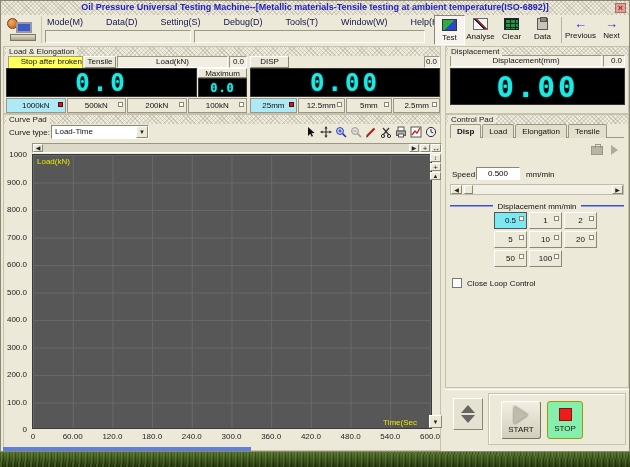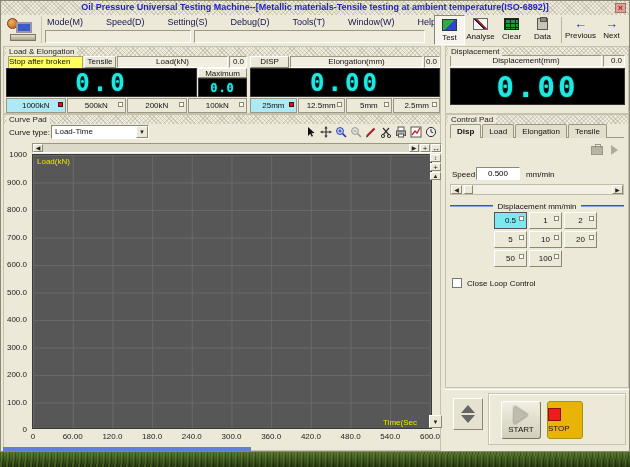--- a/index.html
+++ b/index.html
@@ -60,21 +60,21 @@
   .group-label{ position:absolute; left:2px; top:0; font-size:8px; color:#222; background:#ece9d8; padding:0 3px; white-space:nowrap; z-index:2; }
 
   .g-load{ left:2px; top:45px; width:438px; height:68px; }
   .g-disp{ left:444px; top:45px; width:184px; height:68px; }
   .g-curve{ left:2px; top:113px; width:438px; height:337px; }
   .g-ctrl{ left:444px; top:113px; width:184px; height:274px; }
 
   .hdr-bar{ position:absolute; height:12px; border:1px solid; border-color:#9a9782 #fff #fff #9a9782; background:#f2efe2; font-size:8px; text-align:center; line-height:10px; }
   .hdr-val{ position:absolute; height:12px; border:1px solid; border-color:#9a9782 #fff #fff #9a9782; background:#f2efe2; font-size:8px; text-align:right; line-height:10px; padding-right:2px; }
   .small-btn{ position:absolute; height:12px; background:#ece9d8; border:1px solid; border-color:#fff #8a8772 #8a8772 #fff; font-size:8px; text-align:center; line-height:10px; }
-  .stop-mode{ position:absolute; height:20px; background:#ffff5e; border:1px solid #a8a470; font-size:8px; text-align:left; line-height:10px; color:#111; }
+  .stop-mode{ position:absolute; height:20px; background:#ffff5e; border:1px solid #a8a470; font-size:8px; text-align:right; line-height:10px; color:#111; }
 
   .lcd{ position:absolute; background:#000; border:1px solid #333; color:#1de8e2; font-family:"DejaVu Sans Mono", monospace; font-weight:bold; display:flex; align-items:center; justify-content:center; letter-spacing:3px; text-shadow:0 0 2px rgba(0,220,220,.55); }
   .lcd-main{ font-size:24px; }
   .lcd-big{ font-size:29px; }
   .lcd-small{ font-size:12px; letter-spacing:1px; }
 
   .range-row{ position:absolute; display:flex; gap:1px; }
   .range-btn{ position:relative; flex:1; height:15px; background:#ece9d8; border:1px solid #9a9782; font-size:8px; text-align:center; line-height:13px; cursor:default; }
   .range-btn.sel{ background:#aeeaf6; }
   .ind{ position:absolute; right:2px; top:3px; width:5px; height:5px; background:#fff; border:1px solid #8a8772; }
@@ -137,21 +137,21 @@
   .chk-label{ font-size:8px; }
 
   
   .bottom-panel{ position:absolute; left:444px; top:388px; width:184px; height:58px; border-top:1px solid #fff; }
   .jog-btn{ position:absolute; left:8px; top:8px; width:30px; height:32px; background:#e6e2d2; border:1px solid; border-color:#fff #8a8772 #8a8772 #fff; display:flex; flex-direction:column; align-items:center; justify-content:center; gap:2px; cursor:default; }
   .tri-up{ width:0; height:0; border-bottom:8px solid #666; border-left:7px solid transparent; border-right:7px solid transparent; }
   .tri-down{ width:0; height:0; border-top:8px solid #666; border-left:7px solid transparent; border-right:7px solid transparent; }
   .run-group{ position:absolute; left:43px; top:3px; width:138px; height:52px; border:1px solid #c6c2ae; box-shadow:inset 1px 1px 0 #fff; }
   .start-btn{ position:absolute; left:12px; top:7px; width:40px; height:38px; background:linear-gradient(#f2efe2,#d2ceba); border:1px solid; border-color:#fff #77735f #77735f #fff; border-radius:3px; display:flex; flex-direction:column; align-items:center; justify-content:center; cursor:default; }
   .start-tri{ width:0; height:0; border-left:14px solid #c0bcac; border-top:9px solid transparent; border-bottom:9px solid transparent; filter:drop-shadow(0 0 1px #555); }
-  .stop-btn{ position:absolute; left:58px; top:7px; width:36px; height:38px; background:#eab308; border:1px solid #9a9a10; border-radius:3px; display:flex; flex-direction:column; justify-content:center; cursor:default; }
+  .stop-btn{ position:absolute; left:58px; top:7px; width:36px; height:38px; background:#86efac; border:1px solid #9a9a10; border-radius:3px; display:flex; flex-direction:column; align-items:center; justify-content:center; cursor:default; }
   .stop-sq{ width:13px; height:13px; background:#ee1c1c; border:1px solid #8a0f0f; margin-bottom:2px; }
   .run-label{ font-size:8px; color:#111; margin-top:1px; }
 
   .blue-bar{ position:absolute; left:2px; top:446px; width:248px; height:4px; background:#5f7fd8; z-index:5; }
 </style>
 </head>
 <body>
 
 <div class="app">
 
@@ -160,21 +160,21 @@
     <span class="close-btn">×</span>
   </div>
 
   <div class="logo">
     <span class="ball"></span>
     <span class="screen"></span>
     <span class="base"></span>
   </div>
   <div class="menu-bar">
       <span class="menu-item">Mode(M)</span>
-      <span class="menu-item">Speed(D)</span>
+      <span class="menu-item">Data(D)</span>
       <span class="menu-item">Setting(S)</span>
       <span class="menu-item">Debug(D)</span>
       <span class="menu-item">Tools(T)</span>
       <span class="menu-item">Window(W)</span>
       <span class="menu-item">Help(H)</span>
     </div>
   <div class="toolwell well-1"></div>
   <div class="toolwell well-2"></div>
   <div class="toolbar">
       <div class="toolbtn pressed">
@@ -218,21 +218,20 @@
     <div class="lcd lcd-small" style="left:194px;top:31px;width:49px;height:19px;">0.0</div>
 
     <div class="range-row" style="left:2px;top:51px;width:241px;">
         <div class="range-btn sel">1000kN<span class="ind"></span></div>
         <div class="range-btn">500kN<span class="ind"></span></div>
         <div class="range-btn">200kN<span class="ind"></span></div>
         <div class="range-btn">100kN<span class="ind"></span></div>
       </div>
 
     <div class="small-btn" style="left:246px;top:9px;width:39px;">DISP MODE</div>
-    <div class="hdr-bar" style="left:286px;top:9px;width:133px;">Elongation(mm)</div>
     <div class="hdr-val" style="left:420px;top:9px;width:16px;">0.0</div>
     <div class="lcd lcd-main" style="left:246px;top:21px;width:190px;height:29px;">0.00</div>
     <div class="range-row" style="left:246px;top:51px;width:190px;">
         <div class="range-btn sel">25mm<span class="ind"></span></div>
         <div class="range-btn">12.5mm<span class="ind"></span></div>
         <div class="range-btn">5mm<span class="ind"></span></div>
         <div class="range-btn">2.5mm<span class="ind"></span></div>
       </div>
   </div>
 

